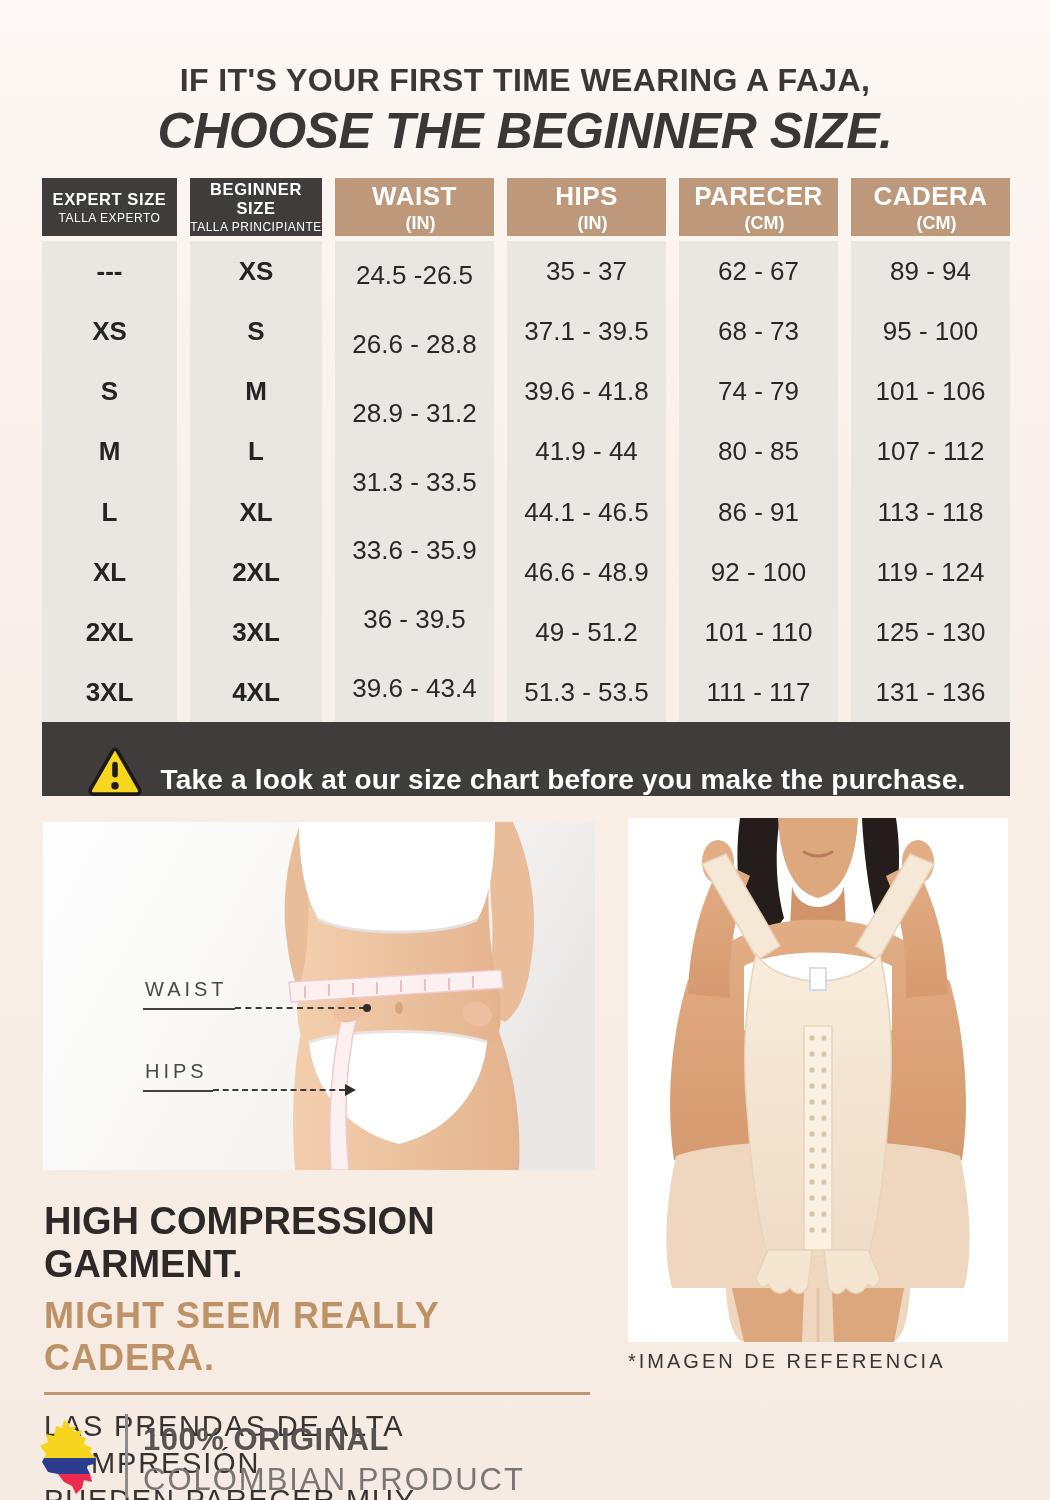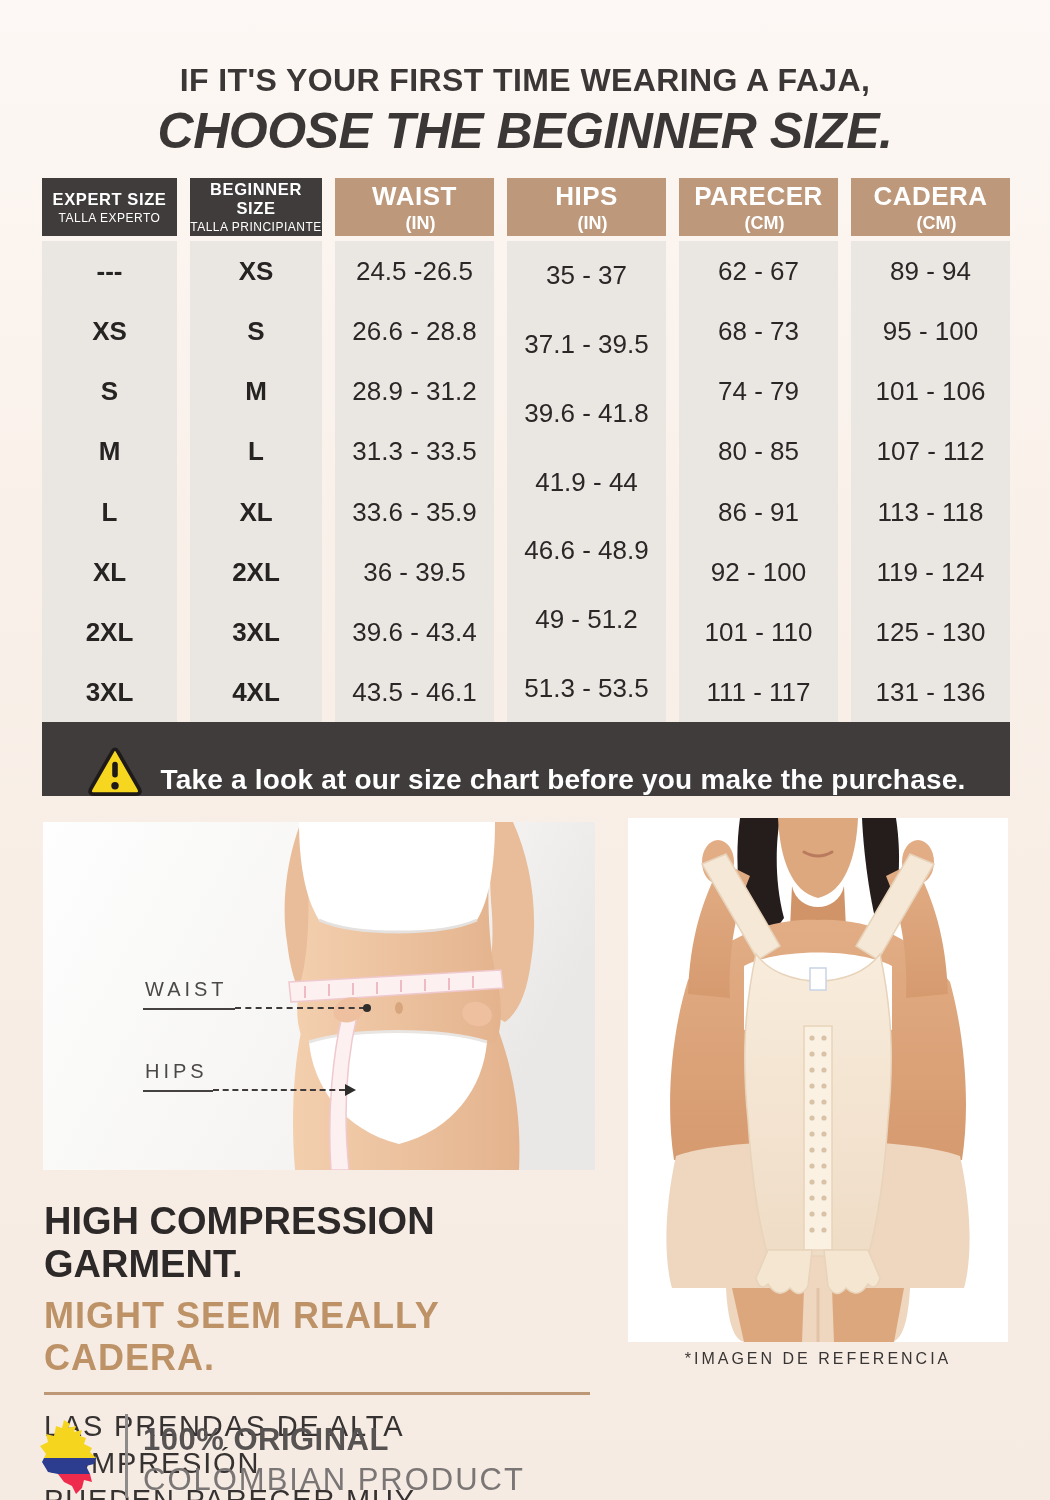--- a/index.html
+++ b/index.html
@@ -40,22 +40,22 @@
   .photo-right{position:absolute;left:628px;top:818px;width:380px;height:524px;}
   .photo-left svg,.photo-right svg{display:block;}
 
   .m-label{position:absolute;font-size:20px;letter-spacing:4px;color:#4c4848;}
   .m-solid{position:absolute;height:0;border-top:2px solid #454141;}
   .m-dash{position:absolute;height:0;border-top:2px dashed #3f3b3b;}
   .m-dot{position:absolute;width:8px;height:8px;border-radius:50%;background:#2f2c2c;}
   .m-arrow{position:absolute;width:0;height:0;border-top:6px solid transparent;
     border-bottom:6px solid transparent;border-left:11px solid #2f2c2c;}
 
-  .ref-caption{position:absolute;left:628px;top:1350px;width:380px;text-align:center;
-    font-size:16px;letter-spacing:3px;color:#393535;}
+  .ref-caption{position:absolute;left:628px;top:1350px;width:380px;
+    font-size:20px;letter-spacing:3px;color:#393535;}
 
   
   .note{position:absolute;left:44px;top:1200px;width:546px;}
   .note .en1{font-size:38px;font-weight:800;color:#2d2929;letter-spacing:0;}
   .note .en2{font-size:36px;font-weight:800;color:#bd9267;letter-spacing:1px;margin-top:9px;}
   .note .rule{height:3px;background:#bd9877;margin:13px 0 13px;}
   .note .es{font-size:29px;color:#363232;letter-spacing:1.8px;line-height:1.28;}
 
   
   .origin{position:absolute;left:36px;top:1414px;display:flex;align-items:flex-end;gap:15px;}
@@ -112,33 +112,33 @@
           <div class="h2">(IN)</div>
         </div>
         <div class="col-body">
           <div class="cell">24.5 -26.5</div>
           <div class="cell">26.6 - 28.8</div>
           <div class="cell">28.9 - 31.2</div>
           <div class="cell">31.3 - 33.5</div>
           <div class="cell">33.6 - 35.9</div>
           <div class="cell">36 - 39.5</div>
           <div class="cell">39.6 - 43.4</div>
-          <div class="cell">43.5 - 46.1</div>
         </div>
       </div>
       <div class="col c3">
         <div class="col-head tan">
           <div class="h1">HIPS</div>
           <div class="h2">(IN)</div>
         </div>
         <div class="col-body">
           <div class="cell">35 - 37</div>
           <div class="cell">37.1 - 39.5</div>
           <div class="cell">39.6 - 41.8</div>
           <div class="cell">41.9 - 44</div>
+          <div class="cell">44.1 - 46.5</div>
           <div class="cell">46.6 - 48.9</div>
           <div class="cell">49 - 51.2</div>
           <div class="cell">51.3 - 53.5</div>
         </div>
       </div>
       <div class="col c4">
         <div class="col-head tan">
           <div class="h1">PARECER</div>
           <div class="h2">(CM)</div>
         </div>

